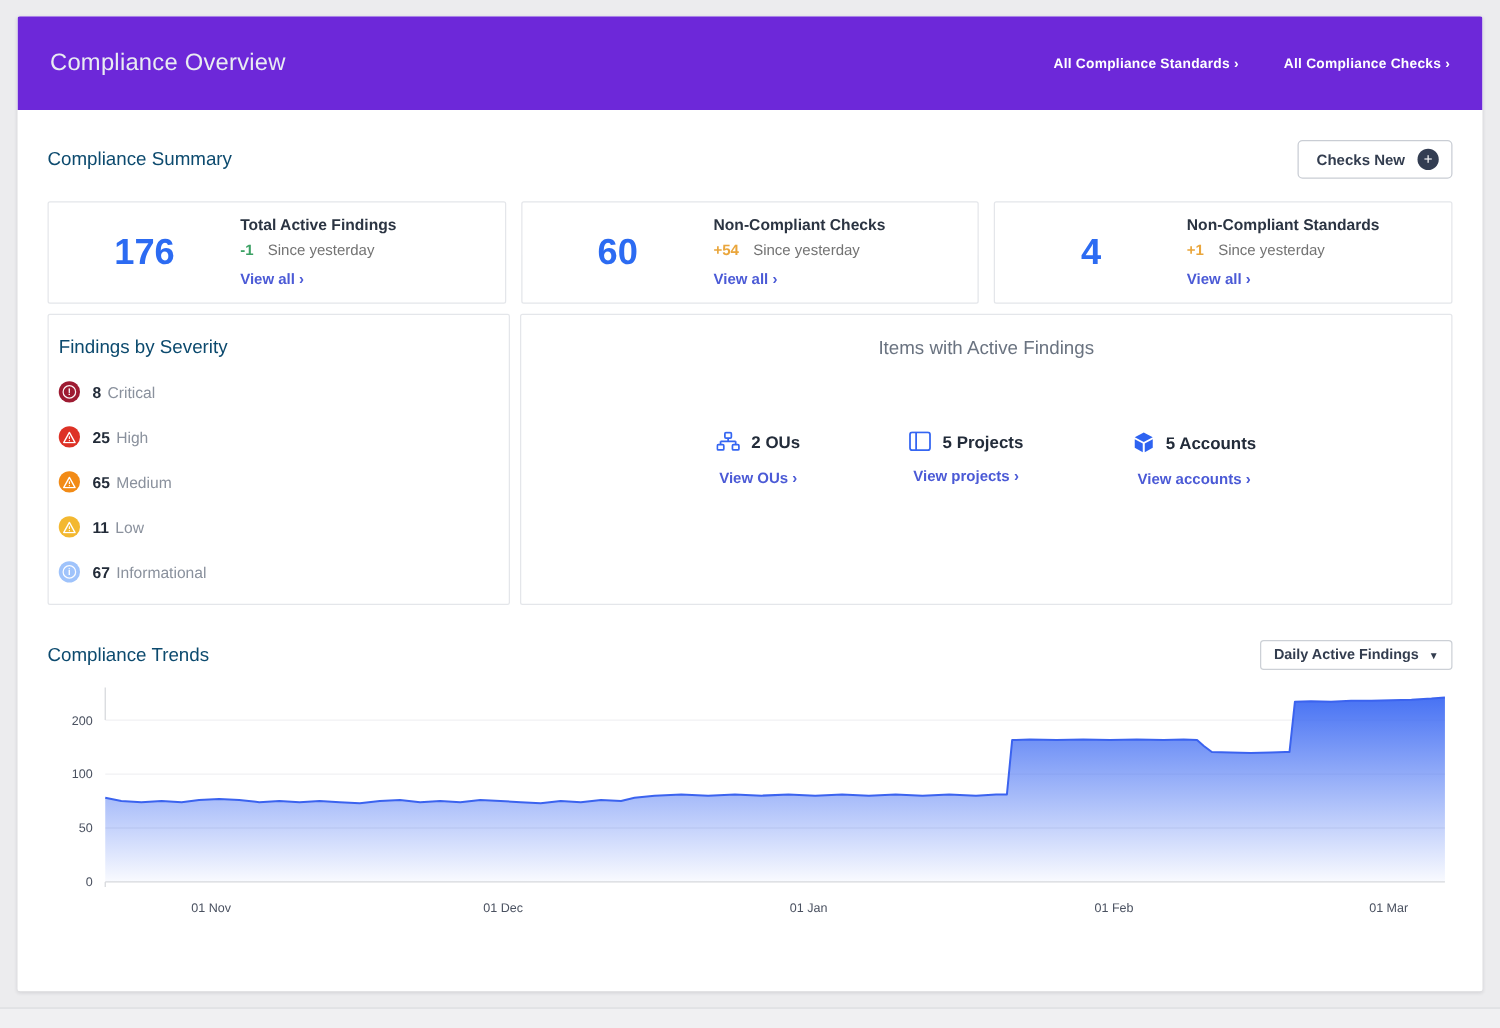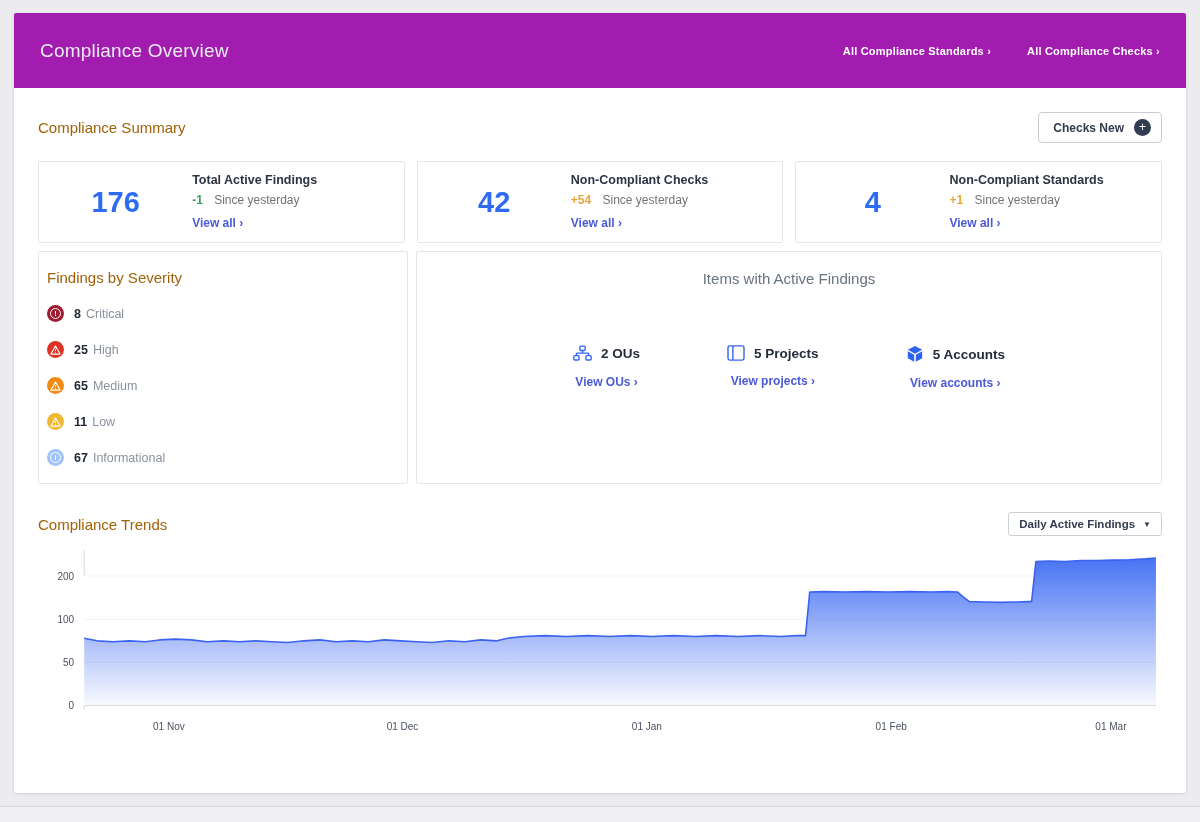--- a/index.html
+++ b/index.html
@@ -10,30 +10,30 @@
     position: relative;
     overflow: hidden;
   }
   .page-card {
     position: absolute; left:14px; top:13px; width:1172px; height:780px;
     background:#fff; border-radius:2px; box-shadow:0 1px 3px rgba(30,35,50,.12);
     overflow:hidden;
   }
   
   .app-header {
-    height:75px; background:#a21caf; display:flex; align-items:center;
+    height:75px; background:#6d28d9; display:flex; align-items:center;
     justify-content:space-between; padding:0 26px;
   }
   .app-title { color:#e9ecf2; font-size:19px; font-weight:400; letter-spacing:.2px; }
   .header-links { display:flex; gap:36px; }
   .header-link { color:#fff; font-size:11px; font-weight:700; letter-spacing:.2px; text-decoration:none; cursor:pointer; }
   
   .content { padding:0 24px; }
   .section-row { display:flex; align-items:center; justify-content:space-between; margin-top:24px; }
-  .section-title { color:#a16207; font-size:15px; font-weight:400; }
+  .section-title { color:#0c4a6e; font-size:15px; font-weight:400; }
   .create-btn {
     display:flex; align-items:center; gap:10px; background:#fff;
     border:1px solid #c9cdd4; border-radius:4px; padding:6px 10px 6px 14px;
     font-size:12px; font-weight:700; color:#333d4f; cursor:pointer;
     font-family:"Liberation Sans", sans-serif;
   }
   .plus-circle {
     width:17px; height:17px; border-radius:50%; background:#333d52;
     color:#fff; display:flex; align-items:center; justify-content:center;
     font-size:12px; font-weight:400; line-height:1;
@@ -111,21 +111,21 @@
           <div class="stat-title">Total Active Findings</div>
           <div class="stat-delta-row">
             <span class="delta" style="color: rgb(59, 161, 100);">-1</span>
             <span class="since">Since yesterday</span>
           </div>
           <a class="view-link">View all ›</a>
         </div>
       </div>
 
       <div class="stat-card">
-        <div class="stat-value">42</div>
+        <div class="stat-value">60</div>
         <div class="stat-body">
           <div class="stat-title">Non-Compliant Checks</div>
           <div class="stat-delta-row">
             <span class="delta" style="color: rgb(234, 166, 60);">+54</span>
             <span class="since">Since yesterday</span>
           </div>
           <a class="view-link">View all ›</a>
         </div>
       </div>
 

